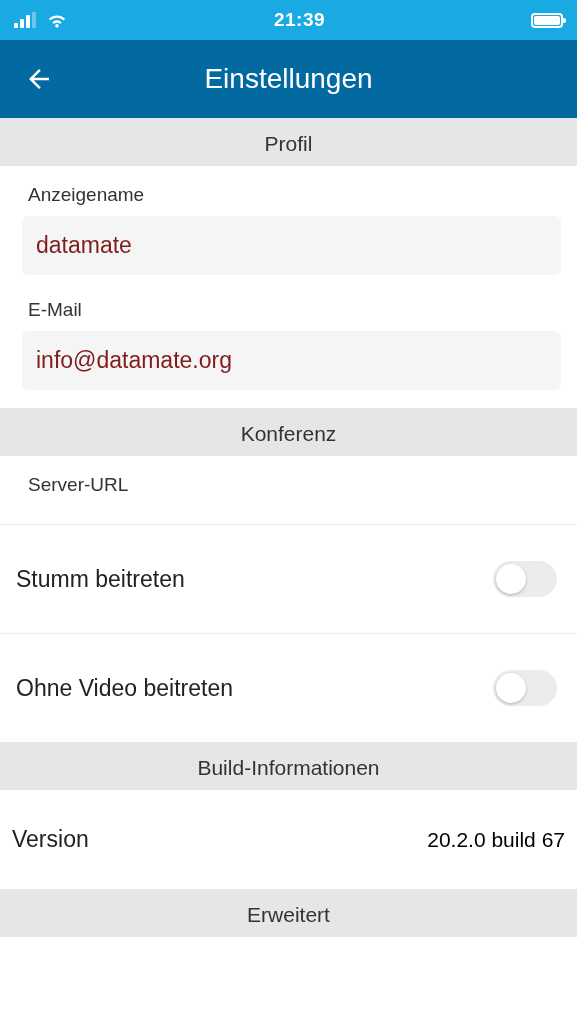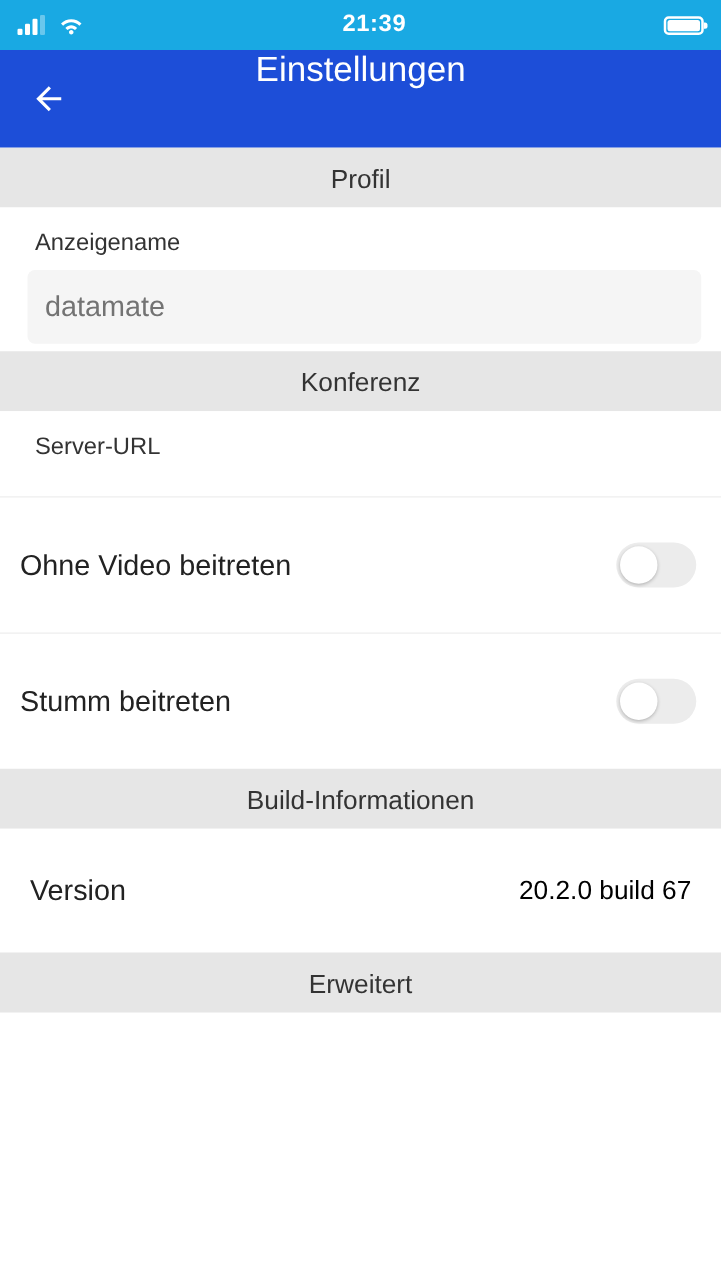--- a/index.html
+++ b/index.html
@@ -1,34 +1,34 @@
 <!DOCTYPE html>
 <html><head>
 <meta charset="utf-8">
 <style>
   * { box-sizing: border-box; margin: 0; padding: 0; }
   html, body { width: 577px; height: 1024px; font-family: -apple-system, "Helvetica Neue", Arial, sans-serif; background: #ffffff; color: #111; }
   .status-bar { height: 40px; background: #19a9e3; display: flex; align-items: center; justify-content: space-between; padding: 4px 14px; color: #fff; }
   .status-left { display: flex; align-items: center; gap: 10px; }
   .status-time { font-size: 19px; font-weight: 600; letter-spacing: 0.5px; }
   .status-right { display: flex; align-items: center; }
-  .header { height: 78px; background: #1d4ed8; display: flex; position: relative; }
+  .header { height: 78px; background: #0369a1; display: flex; align-items: center; position: relative; }
   .back-btn { position: absolute; left: 22px; top: 50%; transform: translateY(-50%); width: 34px; height: 34px; display: flex; align-items: center; justify-content: center; cursor: pointer; }
   .header-title { flex: 1; text-align: center; color: #fff; font-size: 28px; font-weight: 400; }
   .section-header { background: #e6e6e6; padding: 14px 16px 10px 16px; font-size: 21px; color: #333; text-align: center; }
   .section-body { background: #fff; }
   .field-block { padding: 10px 16px 6px 22px; }
   .field-label { font-size: 19px; color: #333; padding: 8px 6px 10px 6px; }
-  .text-input { width: 100%; background: #f5f5f5; border: none; border-radius: 6px; padding: 16px 14px; font-size: 23px; color: #737373; outline: none; font-family: inherit; }
+  .text-input { width: 100%; background: #f5f5f5; border: none; border-radius: 6px; padding: 16px 14px; font-size: 23px; color: #7f1d1d; outline: none; font-family: inherit; }
   .toggle-row { display: flex; align-items: center; justify-content: space-between; padding: 36px 20px 36px 16px; border-top: 1px solid #eee; }
   .toggle-row:first-of-type { border-top: none; margin-top: 10px; }
   .toggle-label { font-size: 23px; color: #222; }
   .toggle { width: 64px; height: 36px; background: #ececec; border-radius: 18px; position: relative; cursor: pointer; }
   .toggle-knob { width: 30px; height: 30px; background: #fff; border-radius: 50%; position: absolute; top: 3px; left: 3px; box-shadow: 0 1px 3px rgba(0,0,0,0.25); }
-  .version-row { display: flex; align-items: center; justify-content: space-between; padding: 36px 24px; text-align: center; }
+  .version-row { display: flex; align-items: center; justify-content: space-between; padding: 36px 12px; text-align: center; }
   .version-label { font-size: 23px; color: #222; }
   .version-value { font-size: 21px; color: #000000; }
   
   .signal { display: flex; align-items: flex-end; gap: 2px; height: 16px; }
   .signal span { width: 4px; background: #fff; border-radius: 1px; }
   .signal span:nth-child(1){height:5px;} .signal span:nth-child(2){height:9px;} .signal span:nth-child(3){height:13px;} .signal span:nth-child(4){height:16px; background: rgba(255,255,255,0.35);}
   
   .wifi svg { display:block; }
   
   .battery { width: 32px; height: 15px; border: 2px solid #fff; border-radius: 4px; position: relative; }
@@ -68,39 +68,43 @@
   </div>
   <div class="header-title">Einstellungen</div>
 </div>
 
 <div class="section-header">Profil</div>
 <div class="section-body">
   <div class="field-block">
     <div class="field-label">Anzeigename</div>
     <input class="text-input" value="datamate" style="">
   </div>
+  <div class="field-block" style="padding-bottom:18px;">
+    <div class="field-label">E-Mail</div>
+    <input class="text-input" value="info@datamate.org" style="">
+  </div>
 </div>
 
 <div class="section-header">Konferenz</div>
 <div class="section-body">
   <div class="field-block">
     <div class="field-label">Server-URL</div>
   </div>
 
   <div style="height:12px;"></div>
 
-  <div class="toggle-row">
-    <div class="toggle-label">Ohne Video beitreten</div>
+  <div class="toggle-row" style="border-top:1px solid #eee;">
+    <div class="toggle-label">Stumm beitreten</div>
     <div class="toggle">
       <div class="toggle-knob"></div>
     </div>
   </div>
 
-  <div class="toggle-row" style="border-top:1px solid #eee;">
-    <div class="toggle-label">Stumm beitreten</div>
+  <div class="toggle-row">
+    <div class="toggle-label">Ohne Video beitreten</div>
     <div class="toggle">
       <div class="toggle-knob"></div>
     </div>
   </div>
 </div>
 
 <div class="section-header">Build-Informationen</div>
 <div class="section-body">
   <div class="version-row">
     <div class="version-label">Version</div>

